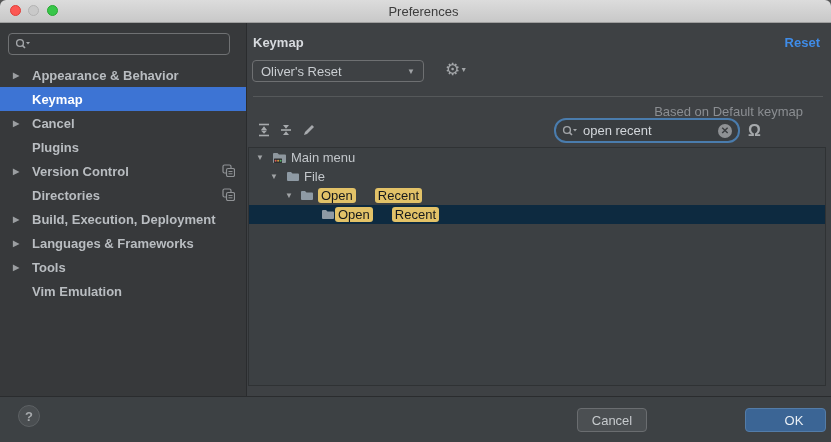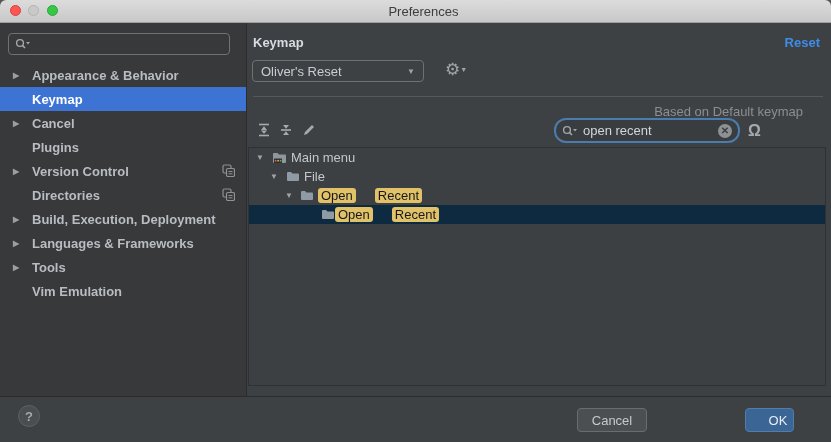--- a/index.html
+++ b/index.html
@@ -232,16 +232,16 @@
           <span class="chip">Open</span>
           <span class="chip">Recent</span>
         </span>
       </div>
     </div>
   </div>
 
   <div class="footer">
     <div class="help">?</div>
     <div class="btn" style="left:577px;width:70px;">Cancel</div>
-    <div class="btn btn-ok" style="left:745px;width:49px;padding-left:17px;">OK</div>
+    <div class="btn btn-ok" style="left:745px;width:81px;padding-left:17px;">OK</div>
   </div>
 
 </div>
 
 </body></html>

